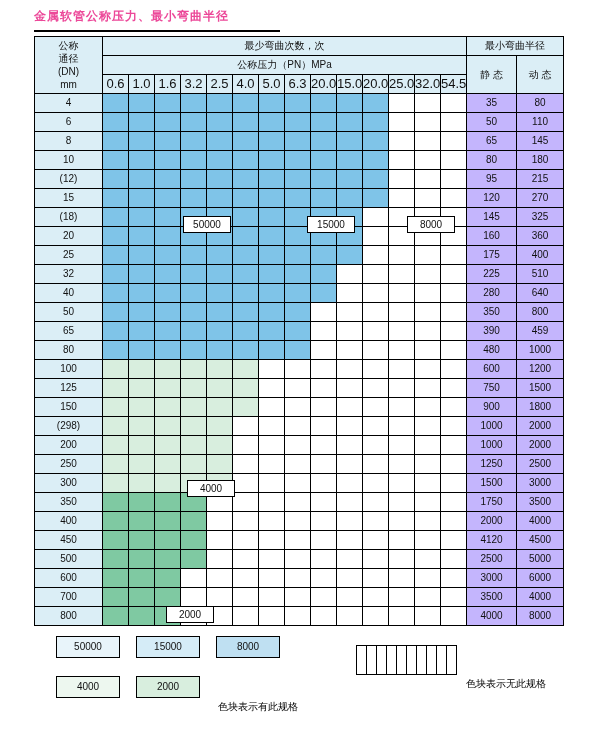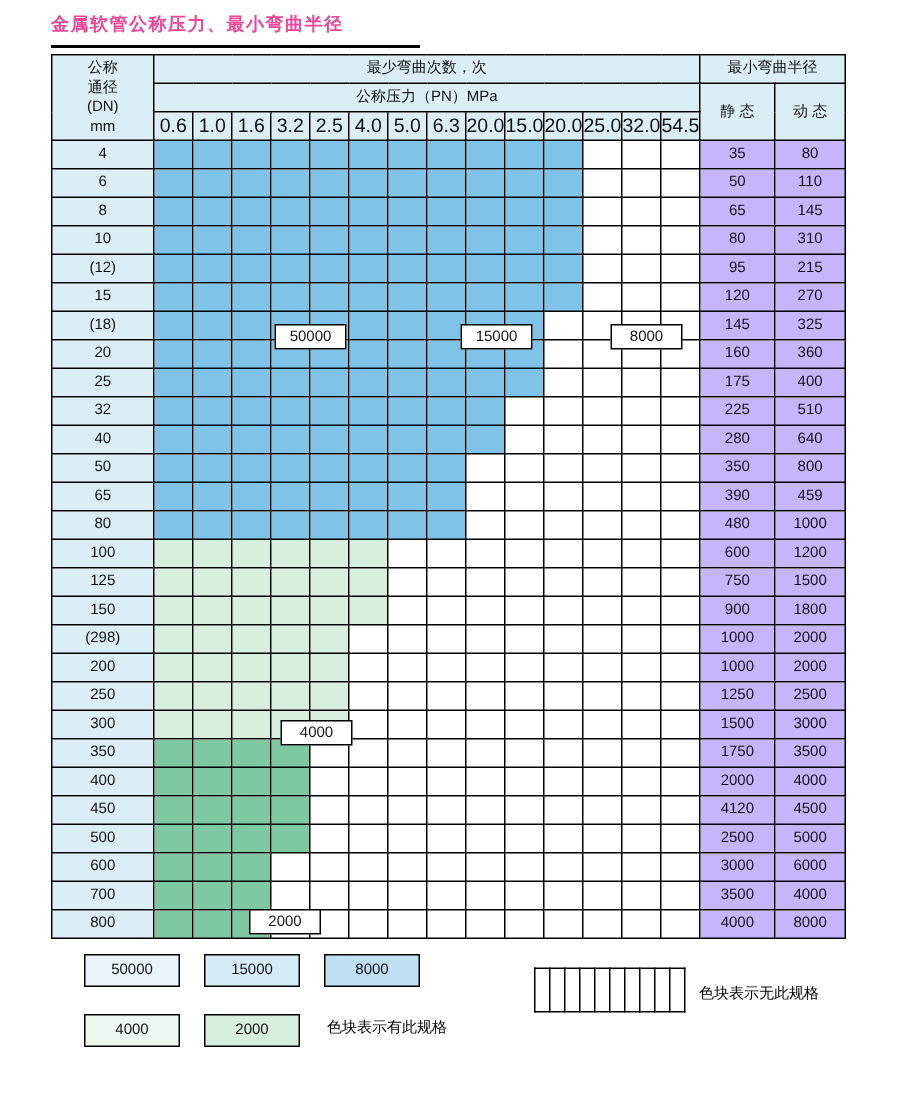--- a/index.html
+++ b/index.html
@@ -86,20 +86,21 @@
     border:1px solid #000;
     font-size:10px;
     text-align:center;
     line-height:20px;
   }
   .lg-text{
     position:absolute;
     font-size:10px;
     line-height:20px;
     color:#000;
+    margin-top:21px;
   }
   .lg-swatch-table{
     position:absolute;
     border-collapse:collapse;
     table-layout:fixed;
   }
   .lg-swatch-table td{
     border:1px solid #000;
     width:9px;height:28px;
     background:#fff;
@@ -221,21 +222,21 @@
           <td class="f-blue"></td>
           <td class="f-blue"></td>
           <td class="f-blue"></td>
           <td class="f-blue"></td>
           <td class="f-blue"></td>
           <td class="f-blue"></td>
           <td class="f-none"></td>
           <td class="f-none"></td>
           <td class="f-none"></td>
           <td class="radius-cell">80</td>
-          <td class="radius-cell">310</td>
+          <td class="radius-cell">180</td>
         </tr>
         <tr>
           <td class="dn-cell">(12)</td>
           <td class="f-blue"></td>
           <td class="f-blue"></td>
           <td class="f-blue"></td>
           <td class="f-blue"></td>
           <td class="f-blue"></td>
           <td class="f-blue"></td>
           <td class="f-blue"></td>

